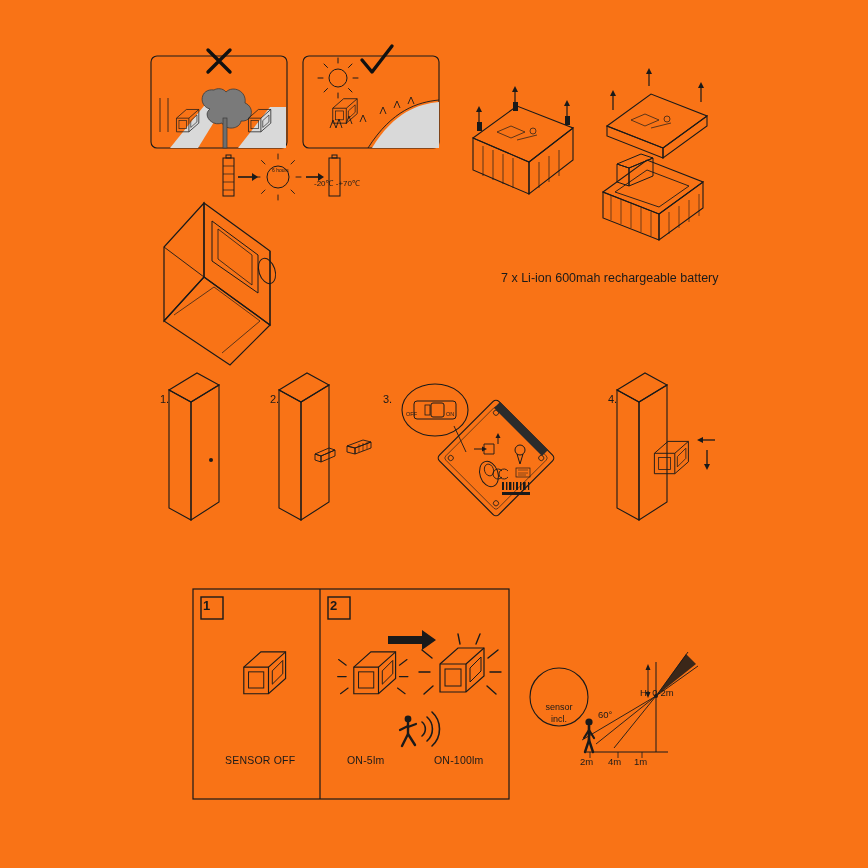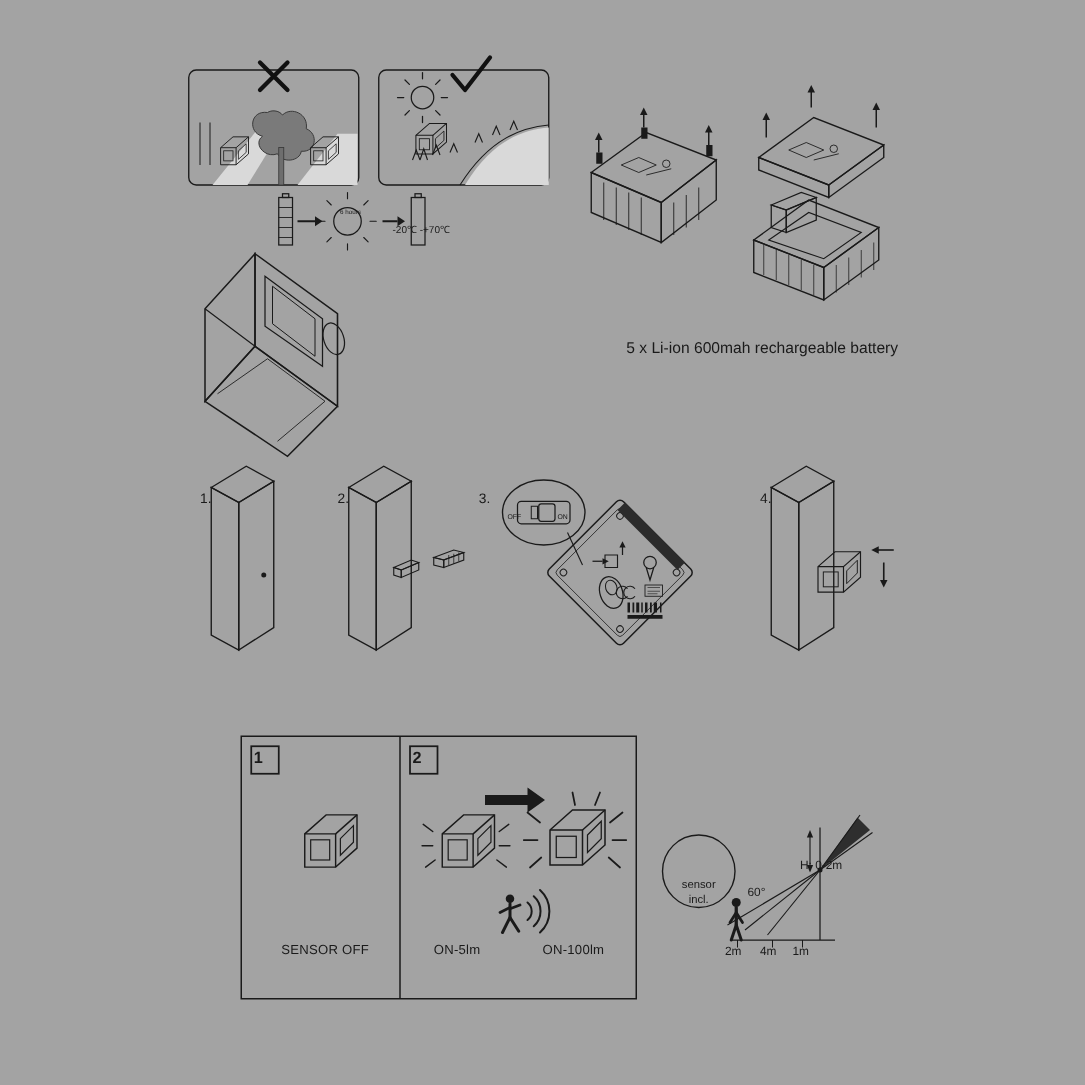--- a/index.html
+++ b/index.html
@@ -8,21 +8,21 @@
     background: #ffffff;
   }
   body {
     font-family: "Liberation Sans", sans-serif;
     color: #1a1a1a;
   }
   #sheet {
     position: relative;
     width: 868px;
     height: 868px;
-    background: #a3a3a3;
+    background: #f97316;
     overflow: hidden;
   }
   .abs { position: absolute; }
   svg { display: block; overflow: visible; }
   .txt {
     position: absolute;
     font-family: "Liberation Sans", sans-serif;
     color: #1a1a1a;
     white-space: nowrap;
     line-height: 1;
@@ -199,21 +199,21 @@
         <path class="stroke" d="M10 104 L54 72 L110 94 L66 126 Z" stroke-width="1.1" fill="#fff"></path>
         <path class="stroke" d="M22 104 L54 82 L96 98 L66 119 Z" stroke-width="0.9" fill="#ededed"></path>
         <path class="stroke" d="M10 104 L10 130 L66 152 L66 126 Z" stroke-width="1.1" fill="#f3f3f3"></path>
         <path class="stroke" d="M66 126 L66 152 L110 120 L110 94 Z" stroke-width="1.1" fill="#e2e2e2"></path>
         <path class="stroke" d="M18 108 L18 132 M28 112 L28 136 M38 116 L38 140 M48 120 L48 144 M58 124 L58 148" stroke-width="0.6"></path>
         <path class="stroke" d="M76 124 L76 146 M86 118 L86 140 M96 112 L96 134 M106 106 L106 128" stroke-width="0.6"></path>
       </g>
     </svg>
   </div>
 
-  <div class="txt t-battery" style="left:501px; top:272px;">5 x Li-ion 600mah rechargeable battery</div>
+  <div class="txt t-battery" style="left:501px; top:272px;">7 x Li-ion 600mah rechargeable battery</div>
 
   <div class="abs" style="left:152px; top:195px;">
     <svg width="180" height="170" viewBox="0 0 180 170">
       <path class="stroke" d="M52 8 L118 56 L118 130 L52 82 Z" stroke-width="1.2" fill="#fff"></path>
       <path class="stroke" d="M52 8 L12 52 L12 126 L52 82 Z" stroke-width="1.2" fill="#fdfdfd"></path>
       <path class="stroke" d="M12 126 L52 82 L118 130 L78 170 Z" stroke-width="1.2" fill="#f7f7f7"></path>
 
       <path class="stroke" d="M60 26 L106 60 L106 98 L60 66 Z" stroke-width="1" fill="#ebebeb"></path>
       <path class="stroke" d="M66 34 L100 60 L100 90 L66 64 Z" stroke-width="0.8" fill="#d8d8d8"></path>
 

